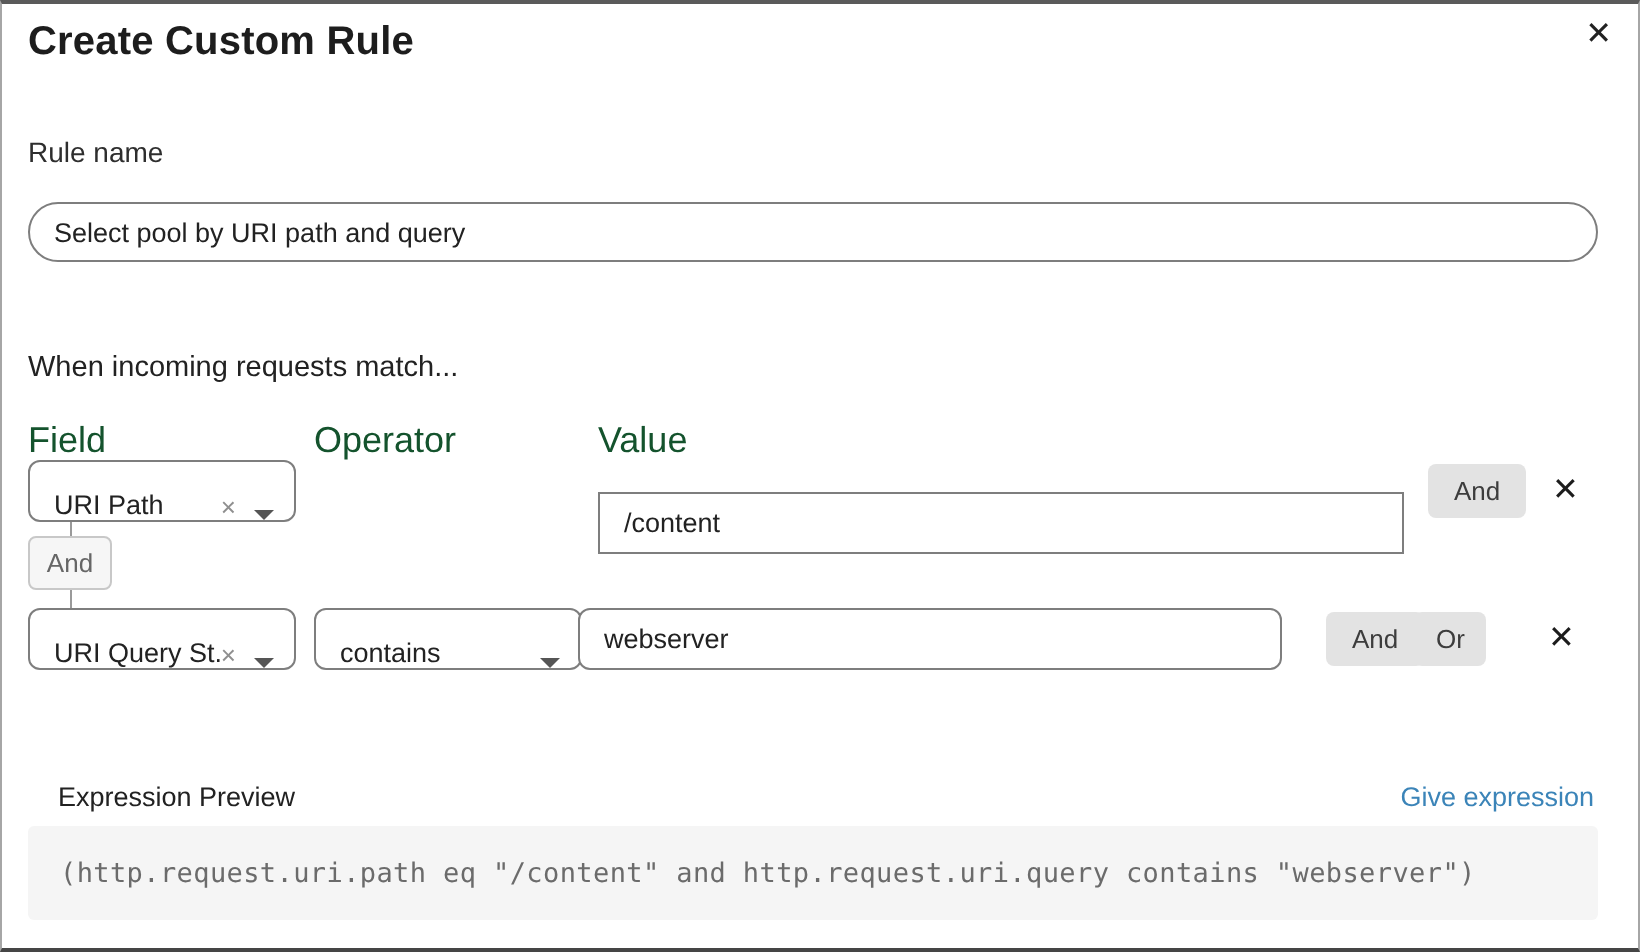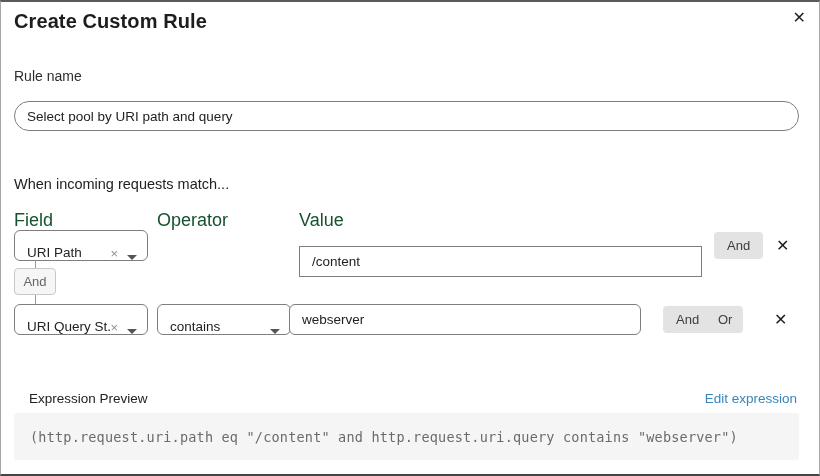--- a/index.html
+++ b/index.html
@@ -172,18 +172,18 @@
   <div class="select" style="left:156px; top:302px;">
     <span class="sel-text">contains</span>
     <span class="caret"></span>
   </div>
   <input class="abs text-input" style="left: 288px; top: 302px; width: 352px; height: 31px; border-radius: 6px;" type="text" value="webserver">
   <button class="conn-btn" style="left:662px; top:304px;">And</button>
   <button class="conn-btn" style="left:706px; top:304px; padding:0 11px;">Or</button>
   <div class="delete-x" style="left:773px; top:310px;">✕</div>
 
   <div class="abs expr-label">Expression Preview</div>
-  <a class="abs edit-link" href="#">Edit expression</a>
+  <a class="abs edit-link" href="#">Give expression</a>
   <div class="code-block">
     <span class="code-text">(http.request.uri.path eq "/content" and http.request.uri.query contains "webserver")</span>
   </div>
 
 </div>
 
 </body></html>

